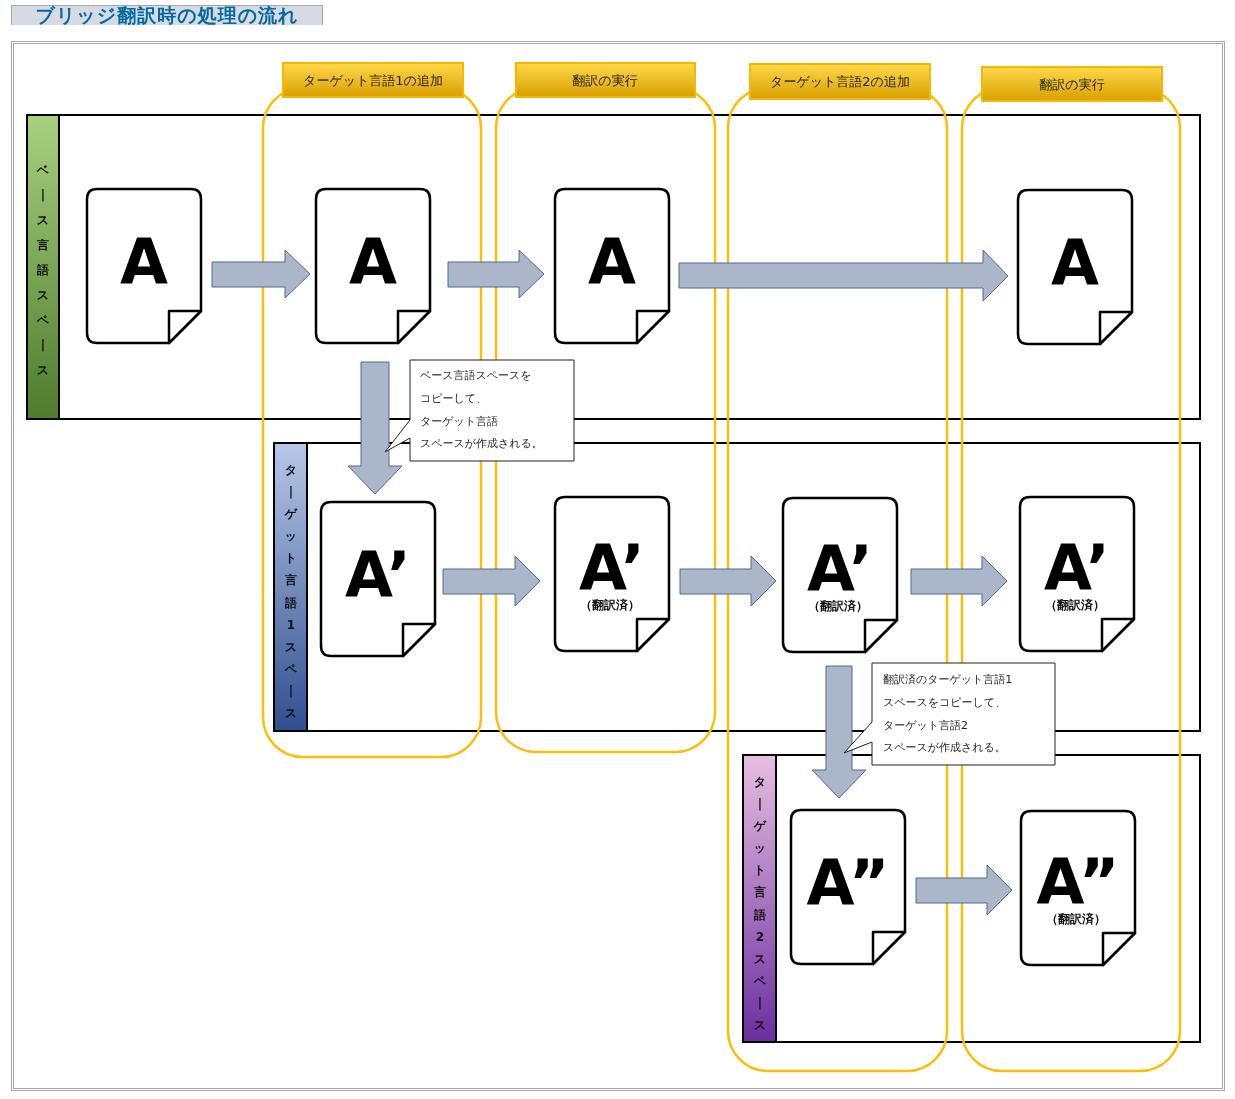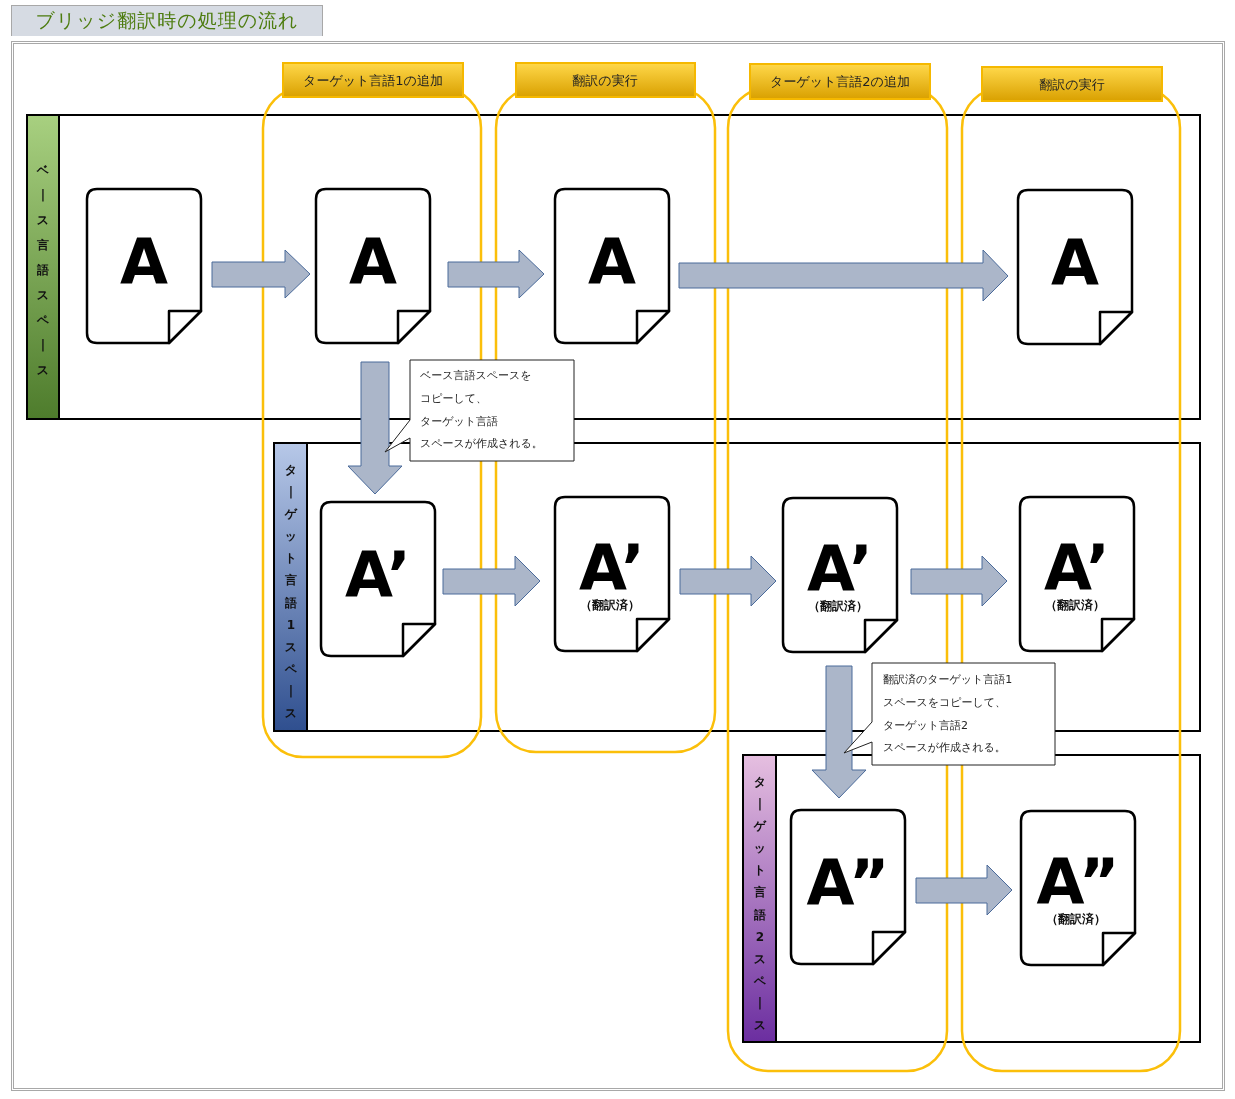--- a/index.html
+++ b/index.html
@@ -1,22 +1,22 @@
 <!DOCTYPE html>
 <html><head>
   <meta charset="utf-8">
   <style>
     html, body { margin: 0; padding: 0; background: #ffffff; }
     body { width: 1235px; height: 1099px; position: relative; overflow: hidden;
            font-family: "DejaVu Sans", "Liberation Sans", sans-serif; }
     .title-tab {
-      position: absolute; left: 11px; top: 5px; width: 312px; height: 31px;
+      position: absolute; left: 11px; top: 5px; width: 312px; height: 20px;
       background: #d6dbe3; border: 1px solid #a8a8a8; border-bottom: none;
       box-sizing: border-box; display: flex; align-items: center; justify-content: center;
-      font-size: 19px; font-weight: normal; color: #4d7c0f; letter-spacing: 1px;
+      font-size: 19px; font-weight: bold; color: #0369a1; letter-spacing: 1px;
     }
     .frame {
       position: absolute; left: 11px; top: 41px; width: 1214px; height: 1050px;
       border: 3px double #a8a8a8; box-sizing: border-box; background: #fff;
     }
     svg#diagram { position: absolute; left: 0; top: 0; }
     .step-label { font-size: 13px; fill: #222; }
     .lane-label { font-size: 12px; font-weight: bold; fill: #111; }
     .doc-letter { font-family: "DejaVu Sans", sans-serif; font-weight: bold; fill: #000; }
     .doc-sub { font-size: 12px; font-weight: bold; fill: #111; }

